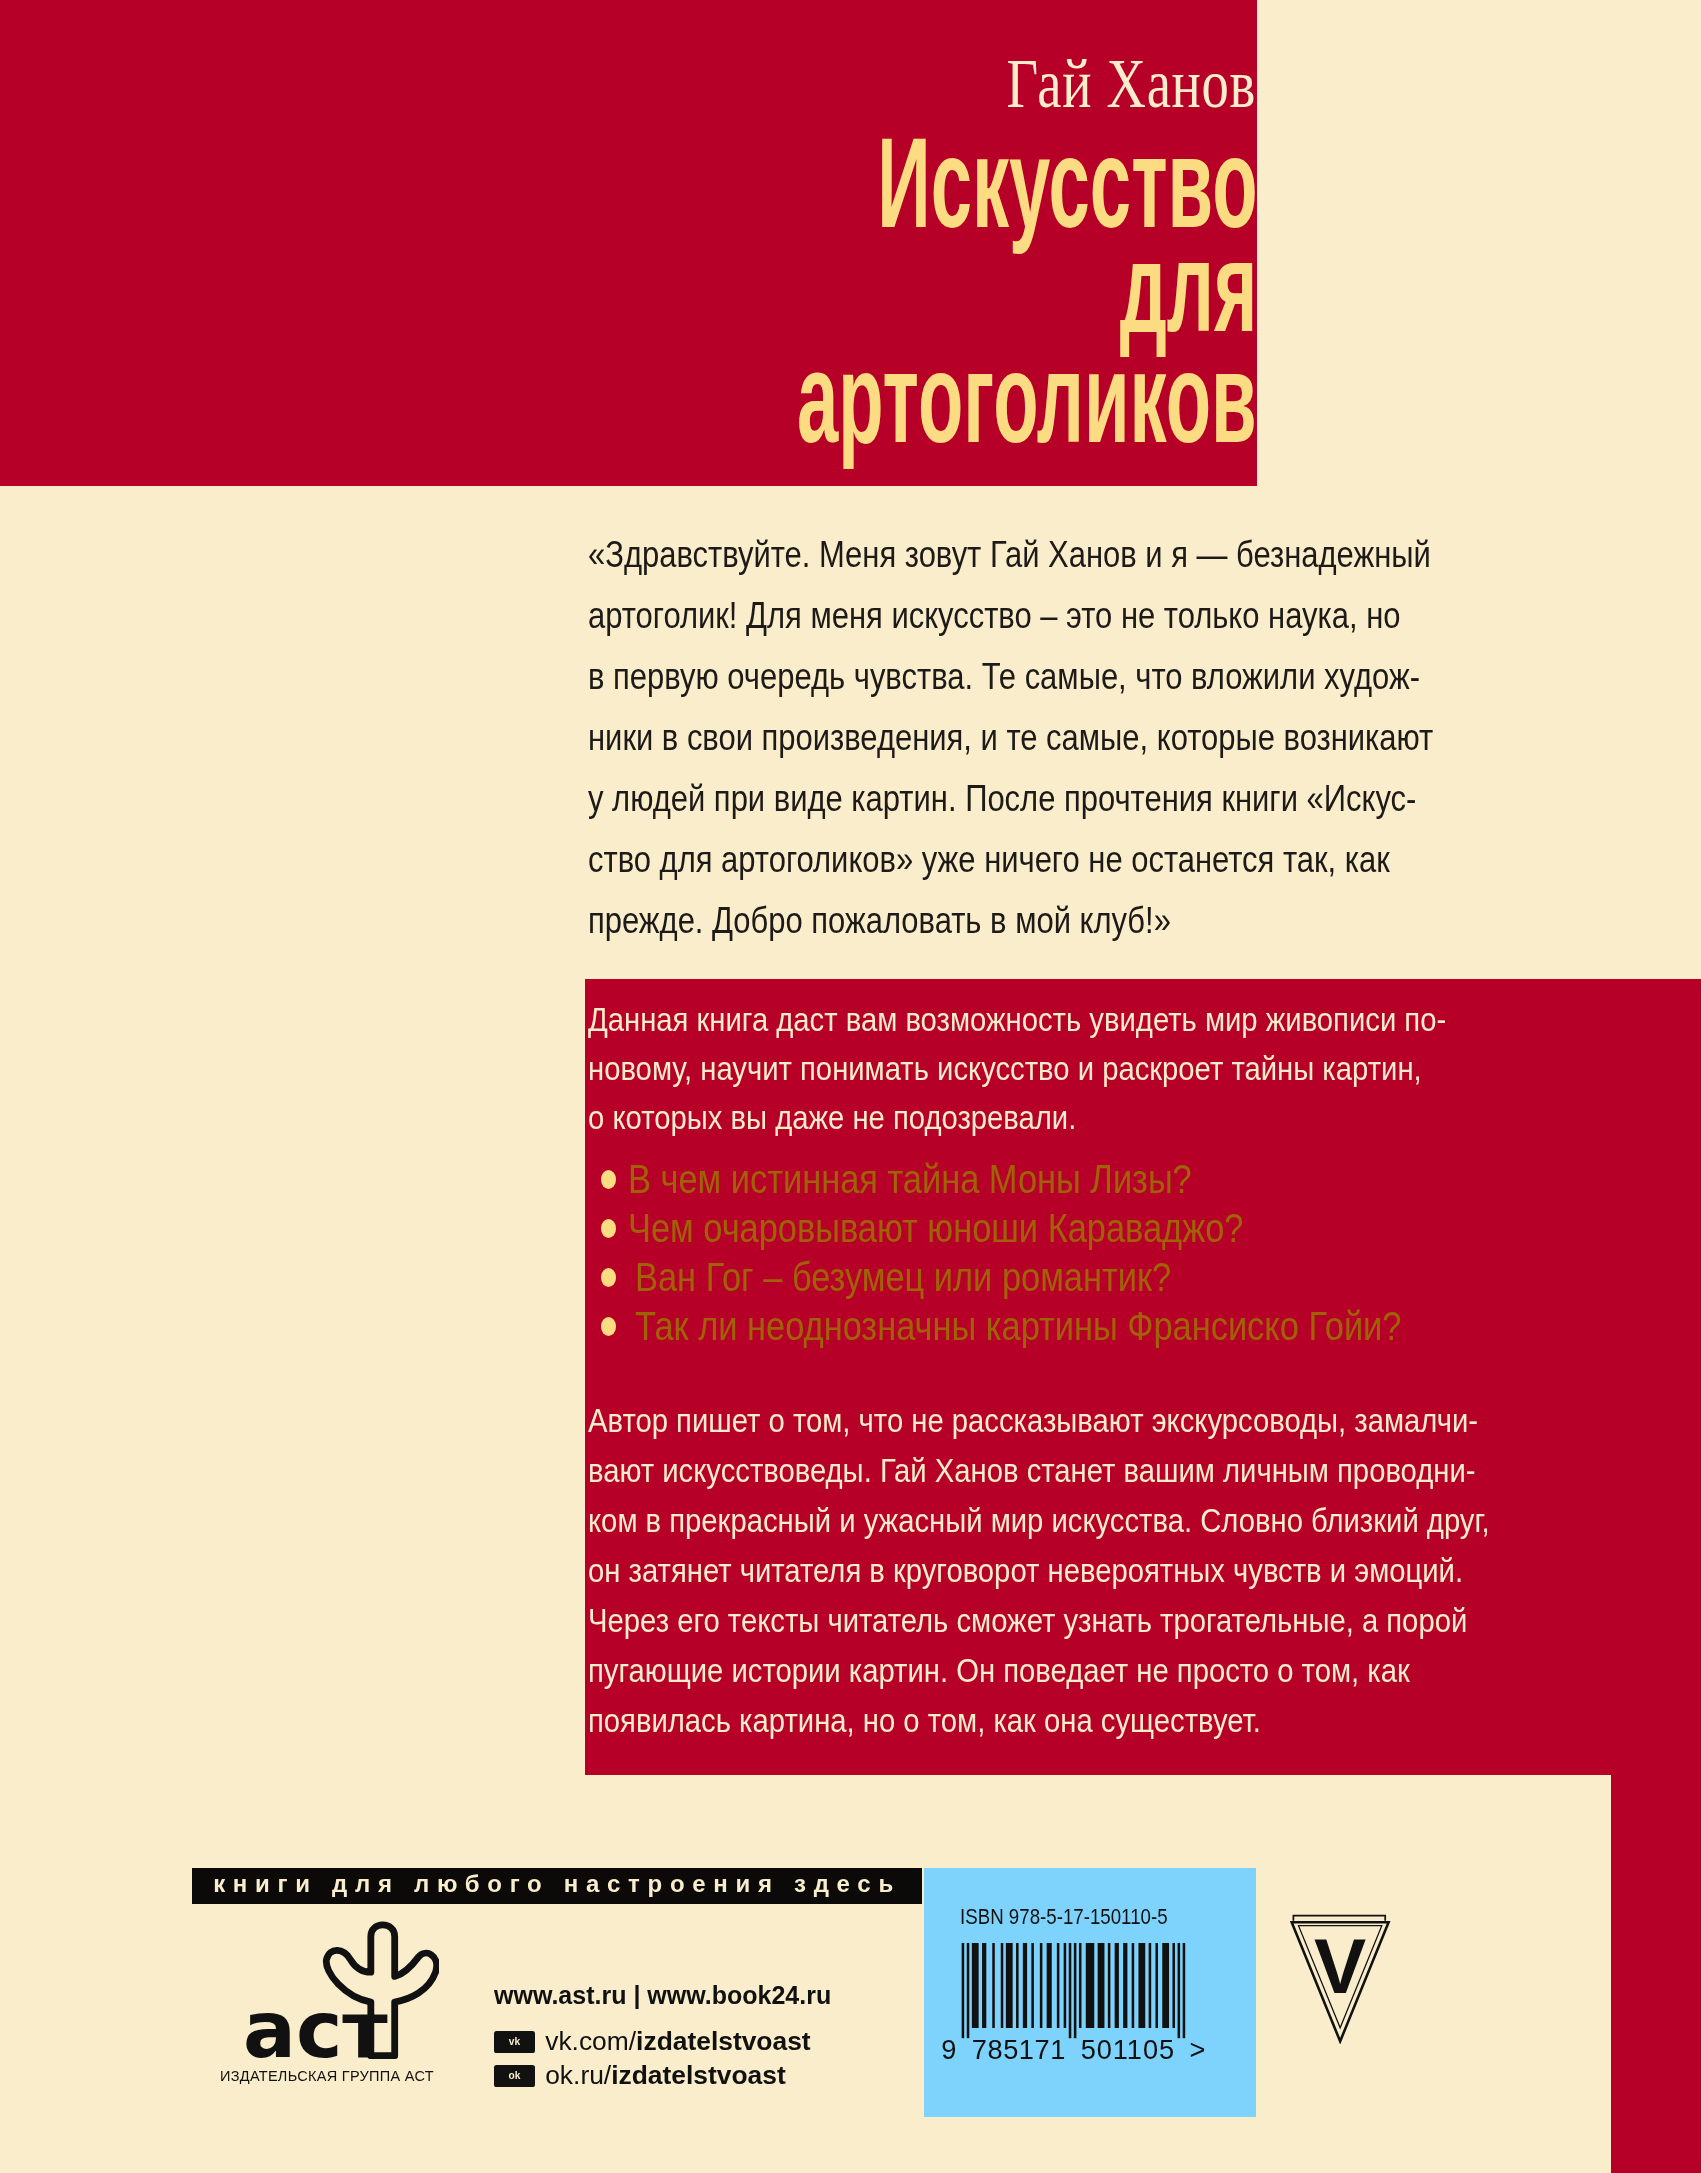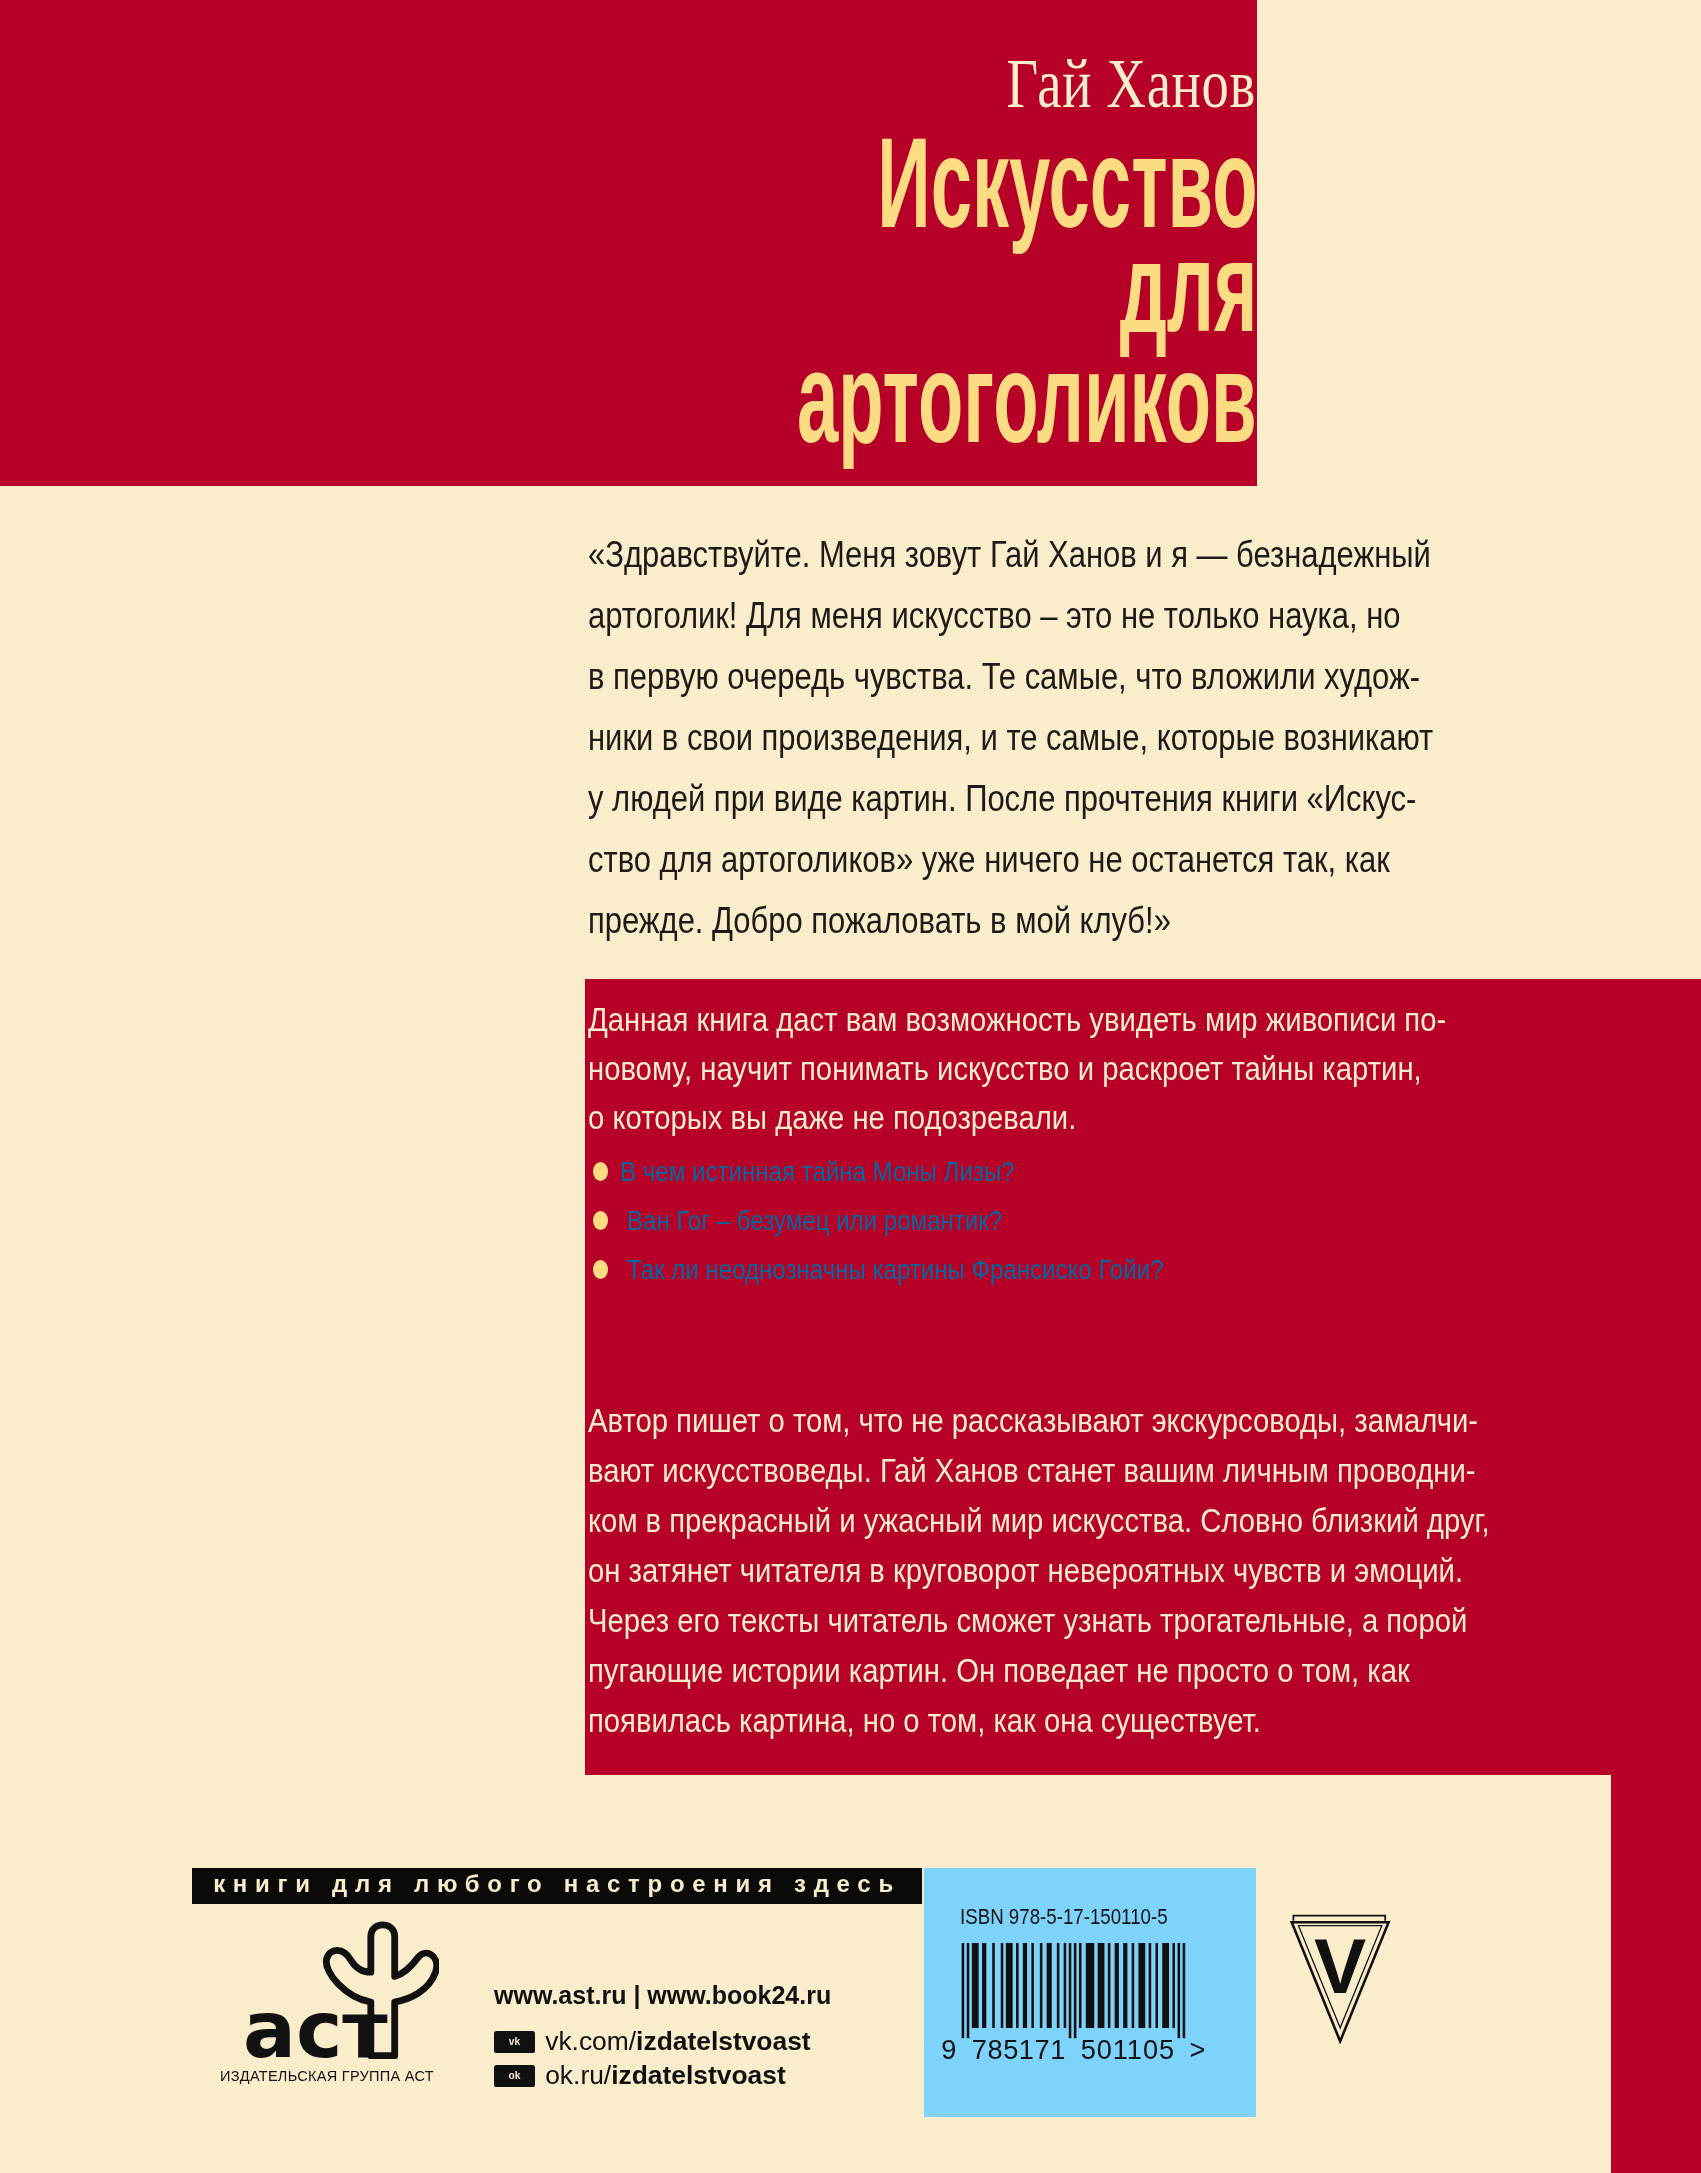--- a/index.html
+++ b/index.html
@@ -28,21 +28,21 @@
   #title-3 { top: 334px; font-size: 128px; transform: scaleX(0.58); }
 
   #quote {
     left: 588px; top: 524px; width: 1005px; color: #1d1a17;
     font-size: 36px; line-height: 61px;
   }
   .qline { white-space: nowrap; transform: scaleX(0.86); transform-origin: left center; display: block; }
 
   #intro { left: 588px; top: 995px; width: 1005px; color: #faedcc; font-size: 34px; line-height: 49px; }
   .iline { white-space: nowrap; transform: scaleX(0.86); transform-origin: left center; display: block; }
-  #bullets { left: 589px; top: 1143px; width: 1005px; list-style: none; margin: 4px; padding: 0; font-size: 28px; line-height: 49px; color: #0369a1; }
+  #bullets { left: 589px; top: 1143px; width: 1005px; list-style: none; margin: 12px; padding: 0; font-size: 40px; line-height: 49px; color: #a16207; }
   .bullet { display: flex; align-items: center; white-space: nowrap; }
   .dot { width: 15.3px; height: 19px; border-radius: 50%; background: #fcdc82; display: inline-block; margin-right: 12px; flex: none; }
   .btext { display: inline-block; transform: scaleX(0.86); transform-origin: left center; }
 
   #body2 { left: 588px; top: 1395px; width: 1005px; color: #faedcc; font-size: 34px; line-height: 50px; }
 
   #banner {
     left: 192px; top: 1868px; width: 730px; height: 36px; background: #0b0a09;
     color: #faedcc; font-weight: bold; font-size: 24px; letter-spacing: 7.7px;
     line-height: 32px; text-align: center; white-space: nowrap;
@@ -92,20 +92,24 @@
 <div class="abs" id="intro">
   <span class="iline">Данная книга даст вам возможность увидеть мир живописи по-</span>
   <span class="iline">новому, научит понимать искусство и раскроет тайны картин,</span>
   <span class="iline">о которых вы даже не подозревали.</span>
 </div>
 
 <ul class="abs" id="bullets">
   <li class="bullet">
       <span class="dot"></span>
       <span class="btext">В чем истинная тайна Моны Лизы?</span>
+    </li>
+  <li class="bullet">
+      <span class="dot"></span>
+      <span class="btext">Чем очаровывают юноши Караваджо?</span>
     </li>
   <li class="bullet">
       <span class="dot" style="margin-right:19px"></span>
       <span class="btext">Ван Гог – безумец или романтик?</span>
     </li>
   <li class="bullet">
       <span class="dot" style="margin-right:19px"></span>
       <span class="btext">Так ли неоднозначны картины Франсиско Гойи?</span>
     </li>
 </ul>

